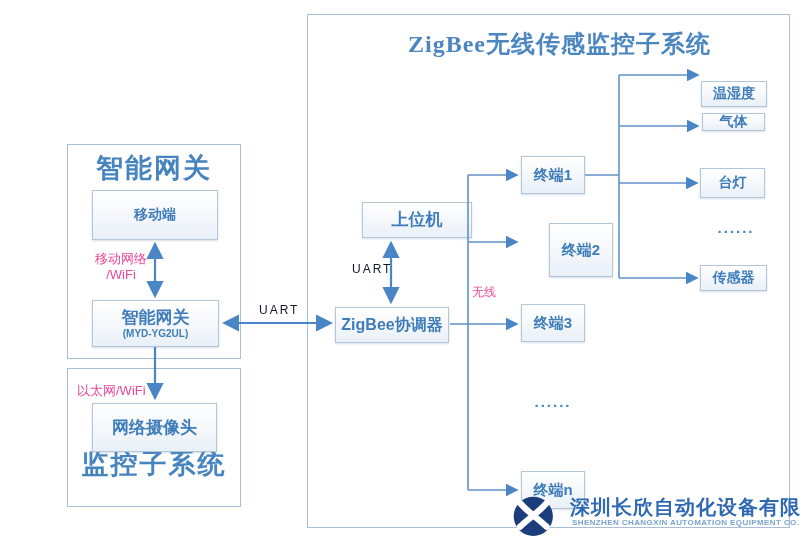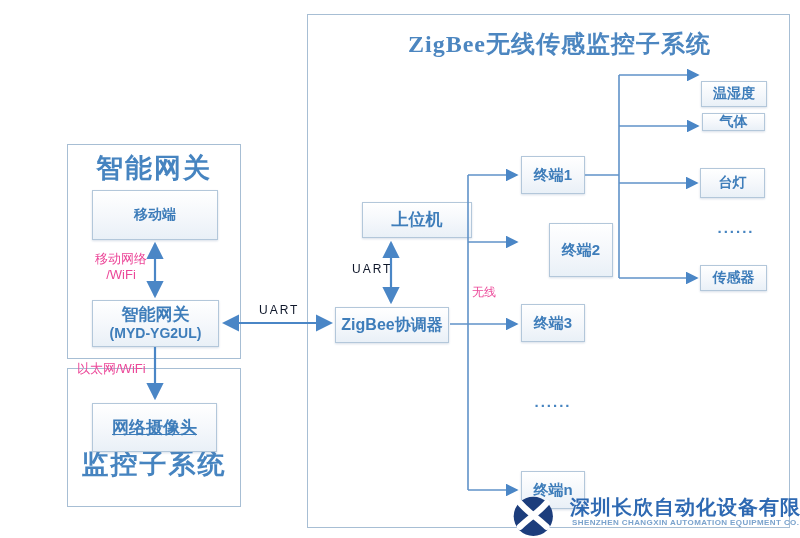--- a/index.html
+++ b/index.html
@@ -45,28 +45,28 @@
   </div>
   <div class="node" style="left:92px;top:190px;width:126px;height:50px;font-size:14px;">
     <span>移动端</span>
   </div>
   <div class="label" style="left:88px;top:251px;width:66px;text-align:center;">
     <div>移动网络</div>
     <div>/WiFi</div>
   </div>
   <div class="node" style="left:92px;top:300px;width:127px;height:47px;">
     <span style="font-size:17px;">智能网关</span>
-    <span style="font-size:14px;">(MYD-YG2UL)</span>
+    <span style="font-size:10px;">(MYD-YG2UL)</span>
   </div>
 
   <div class="panel" style="left:67px;top:368px;width:174px;height:139px;">
     <div class="panel-title" style="bottom:24px;margin-top:40px;">监控子系统</div>
   </div>
-  <div class="label" style="left:77px;top:361px;">以太网/WiFi</div>
-  <div class="node" style="left:92px;top:403px;width:125px;height:49px;font-size:17px;text-decoration:underline;">
+  <div class="label" style="left:77px;top:383px;">以太网/WiFi</div>
+  <div class="node" style="left:92px;top:403px;width:125px;height:49px;font-size:17px;">
     <span>网络摄像头</span>
   </div>
 
   <div class="node" style="left:335px;top:202px;width:110px;height:36px;font-size:17px;margin-left:27px;">
     <span>上位机</span>
   </div>
   <div class="label uart" style="left:352px;top:261px;">UART</div>
   <div class="node" style="left:335px;top:307px;width:114px;height:36px;font-size:16px;">
     <span>ZigBee协调器</span>
   </div>

